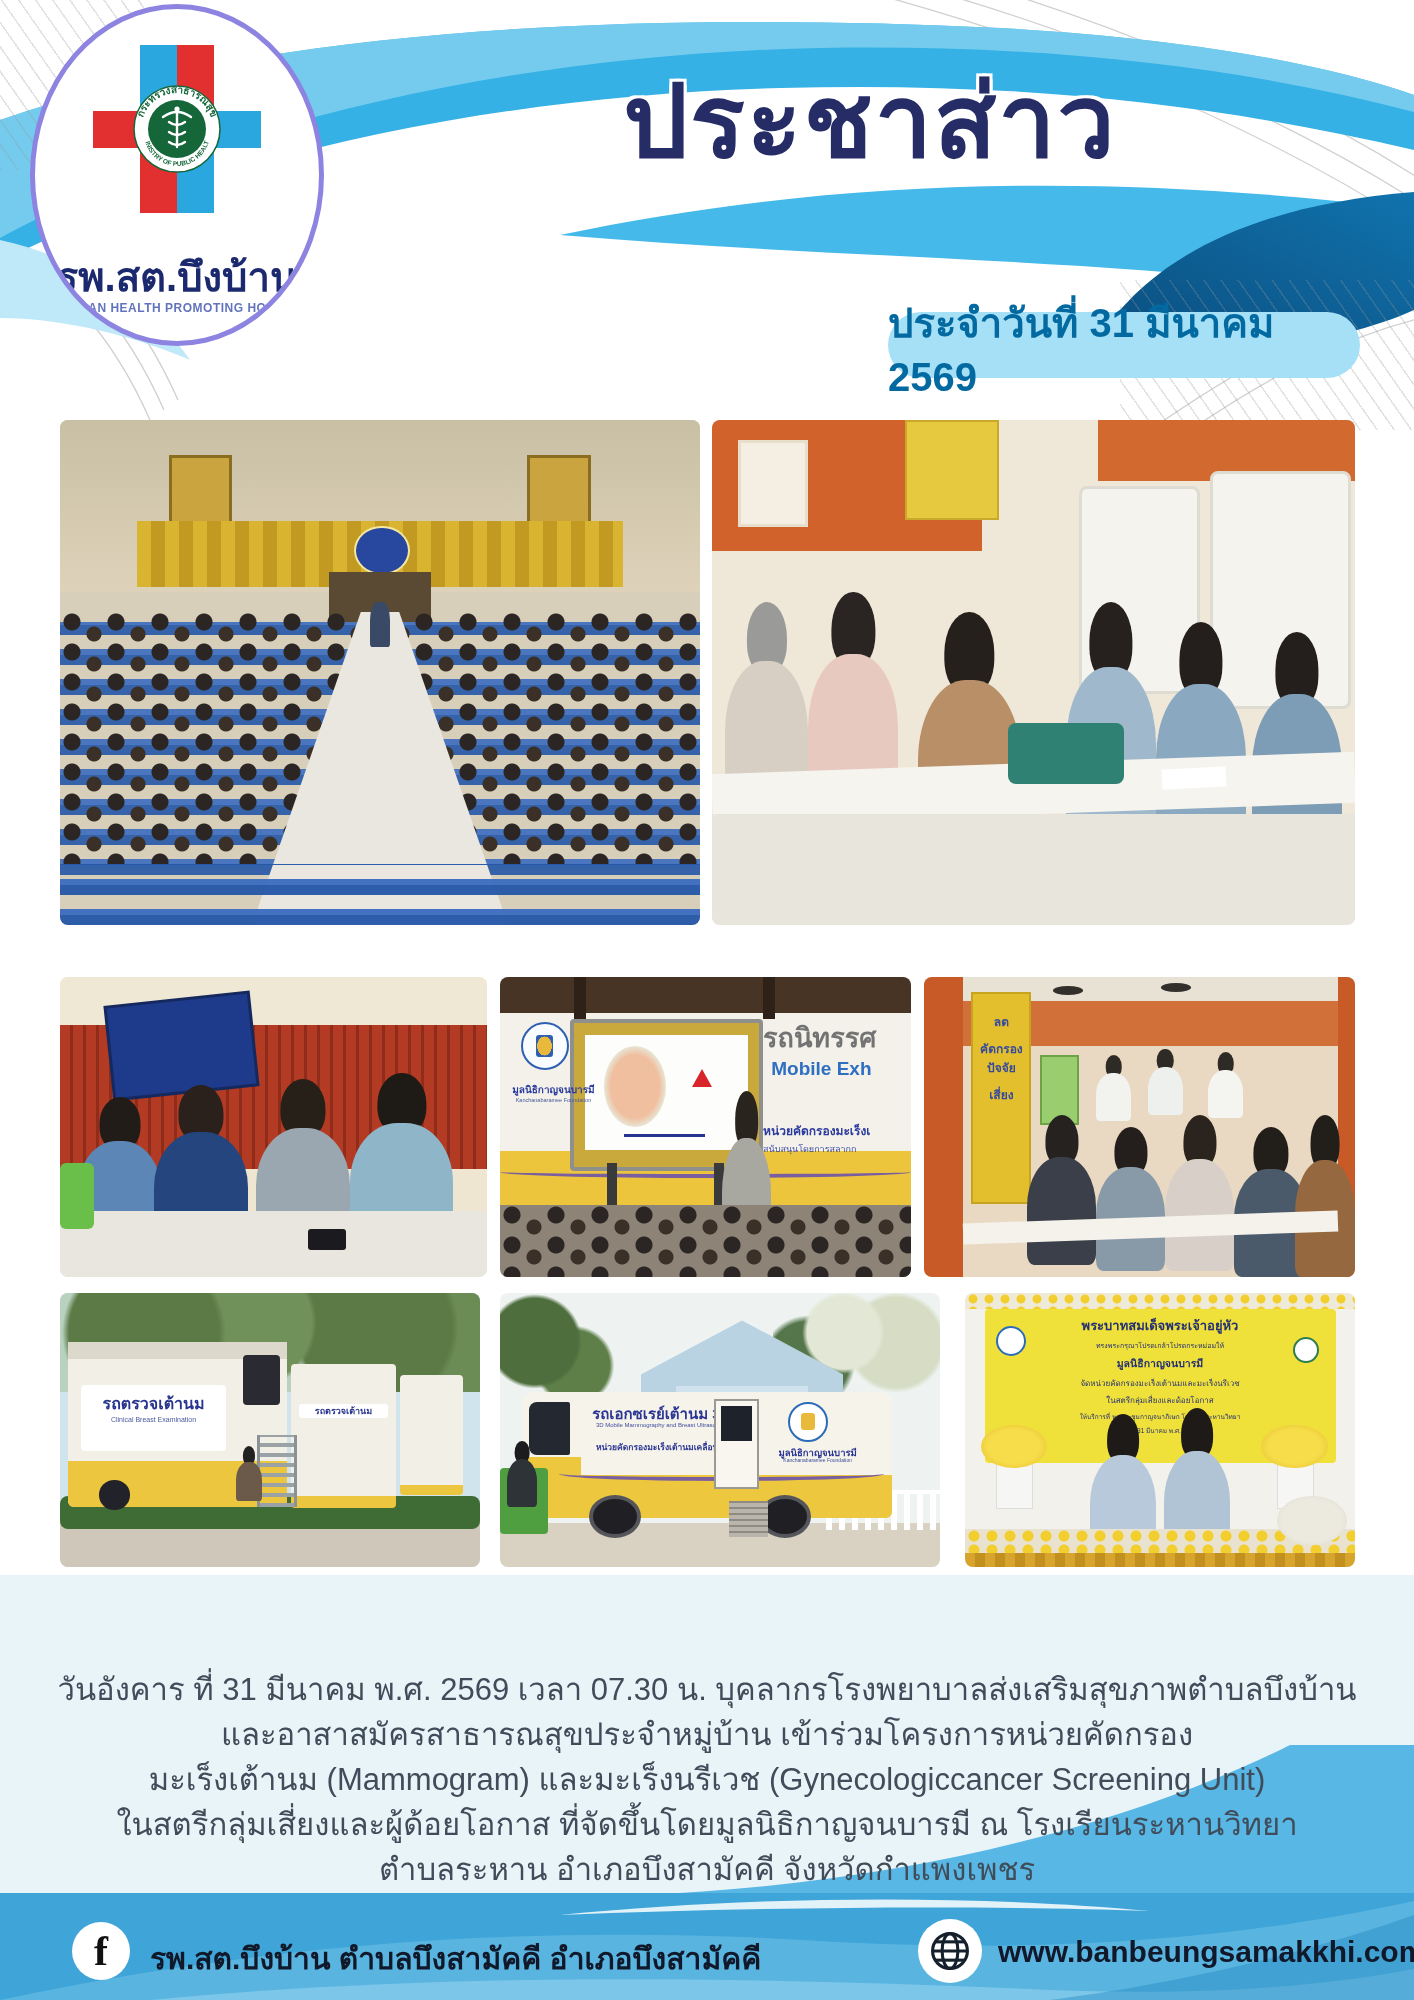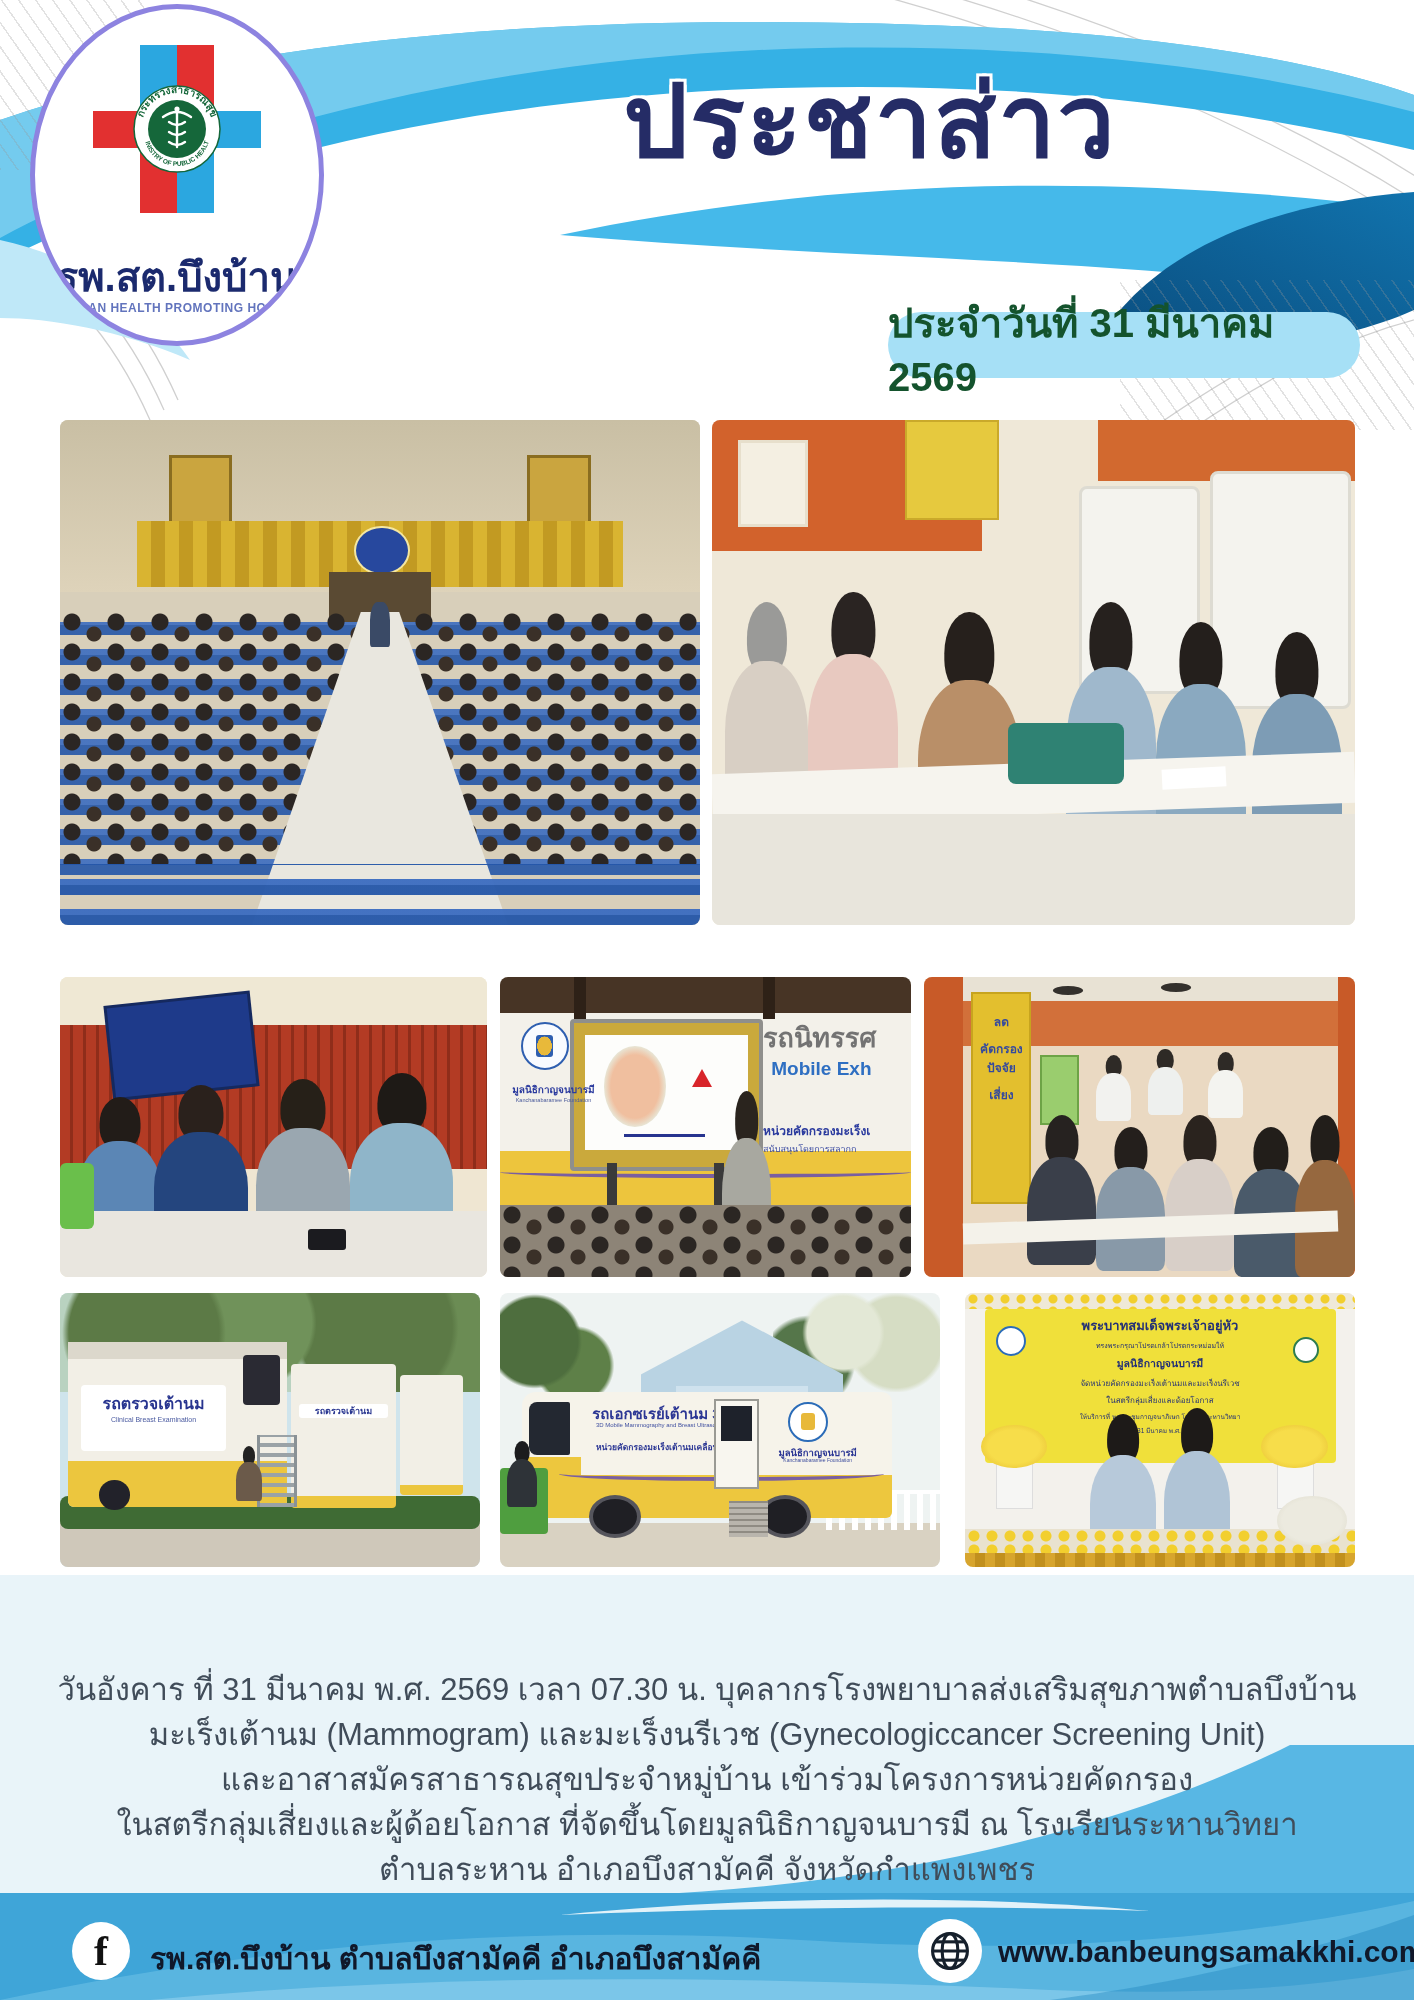--- a/index.html
+++ b/index.html
@@ -7,21 +7,21 @@
         overflow:hidden;font-family:"Liberation Sans","DejaVu Sans",sans-serif;}
   .ab{position:absolute;}
   .ctr{text-align:center;}
   
   .title{left:400px;top:40px;width:940px;font-size:102px;font-weight:800;color:#252c66;
          text-align:center;letter-spacing:2px;
          text-shadow:-3px -3px 0 #fff,3px -3px 0 #fff,-3px 3px 0 #fff,3px 3px 0 #fff,0 4px 0 #fff;}
   .subtitle{left:480px;top:162px;width:780px;font-size:62px;font-weight:800;color:#252c66;
          text-align:center;text-shadow:-2px -2px 0 #fff,2px -2px 0 #fff,-2px 2px 0 #fff,2px 2px 0 #fff;}
   .datepill{left:888px;top:312px;width:472px;height:66px;background:#a6e0f6;border-radius:34px;
-         display:flex;align-items:center;justify-content:center;font-size:40px;font-weight:800;color:#14532d;}
+         display:flex;align-items:center;justify-content:center;font-size:40px;font-weight:800;color:#0369a1;}
   .pins{position:absolute;background:repeating-linear-gradient(var(--ang,55deg),rgba(150,150,150,.5) 0 1.5px,transparent 1.5px 14px);opacity:.55;}
   
   .logo{left:30px;top:4px;width:284px;height:332px;background:#fff;border:5px solid #8d83e0;
         border-radius:50%;overflow:hidden;z-index:6;}
   .logo-th{position:absolute;left:0;top:236px;width:100%;text-align:center;font-size:40px;font-weight:800;color:#1b2a6e;}
   .logo-en{position:absolute;left:50%;top:292px;transform:translateX(-50%);white-space:nowrap;
            font-size:12px;font-weight:700;color:#6274bd;letter-spacing:.5px;}
   
   .photo{position:absolute;border-radius:8px;overflow:hidden;background:#ddd;}
   .pp{position:absolute;}
@@ -282,22 +282,22 @@
     <div class="ab" style="left:80%;top:74%;width:18%;height:18%;background:radial-gradient(#eceadf 60%,#d9d6c6);border-radius:50%;"></div>
     <div class="ab" style="left:0;top:95%;width:100%;height:5%;background:repeating-linear-gradient(90deg,#d7a52e 0 10px,#c1901e 10px 20px);"></div>
   </div>
 
   <div class="ab bodybg"></div>
   <svg class="ab" style="left:0;top:1745px;" width="1414" height="150" viewBox="0 0 1414 150">
     <path d="M640,150 C900,140 1130,80 1290,0 L1414,0 L1414,150 Z" fill="#58b7e4"></path>
   </svg>
   <div class="ab ctr" style="left:40px;top:1664px;width:1334px;z-index:3;">
     <span class="bodyline">วันอังคาร ที่ 31 มีนาคม พ.ศ. 2569 เวลา 07.30 น. บุคลากรโรงพยาบาลส่งเสริมสุขภาพตำบลบึงบ้าน</span>
+    <span class="bodyline">และอาสาสมัครสาธารณสุขประจำหมู่บ้าน เข้าร่วมโครงการหน่วยคัดกรอง</span>
     <span class="bodyline">มะเร็งเต้านม (Mammogram) และมะเร็งนรีเวช (Gynecologiccancer Screening Unit)</span>
-    <span class="bodyline">และอาสาสมัครสาธารณสุขประจำหมู่บ้าน เข้าร่วมโครงการหน่วยคัดกรอง</span>
     <span class="bodyline">ในสตรีกลุ่มเสี่ยงและผู้ด้อยโอกาส ที่จัดขึ้นโดยมูลนิธิกาญจนบารมี ณ โรงเรียนระหานวิทยา</span>
     <span class="bodyline">ตำบลระหาน อำเภอบึงสามัคคี จังหวัดกำแพงเพชร</span>
   </div>
 
   <div class="ab footer">
     <svg width="1414" height="107" viewBox="0 0 1414 107" style="position:absolute;left:0;top:0;">
       <path d="M0,107 C260,52 520,30 820,48 C1060,62 1250,44 1414,8 L1414,107 Z" fill="#6fc2e8" opacity=".55"></path>
       <path d="M150,107 C450,78 760,84 1050,97 C1220,103 1330,92 1414,76 L1414,107 Z" fill="#9ed7f1" opacity=".5"></path>
       <path d="M560,22 C760,2 980,2 1150,18 C980,12 760,14 560,22 Z" fill="#ffffff" opacity=".85"></path>
       <path d="M1414,107 L1050,107 C1200,88 1330,52 1414,22 Z" fill="#1d84bd" opacity=".4"></path>

